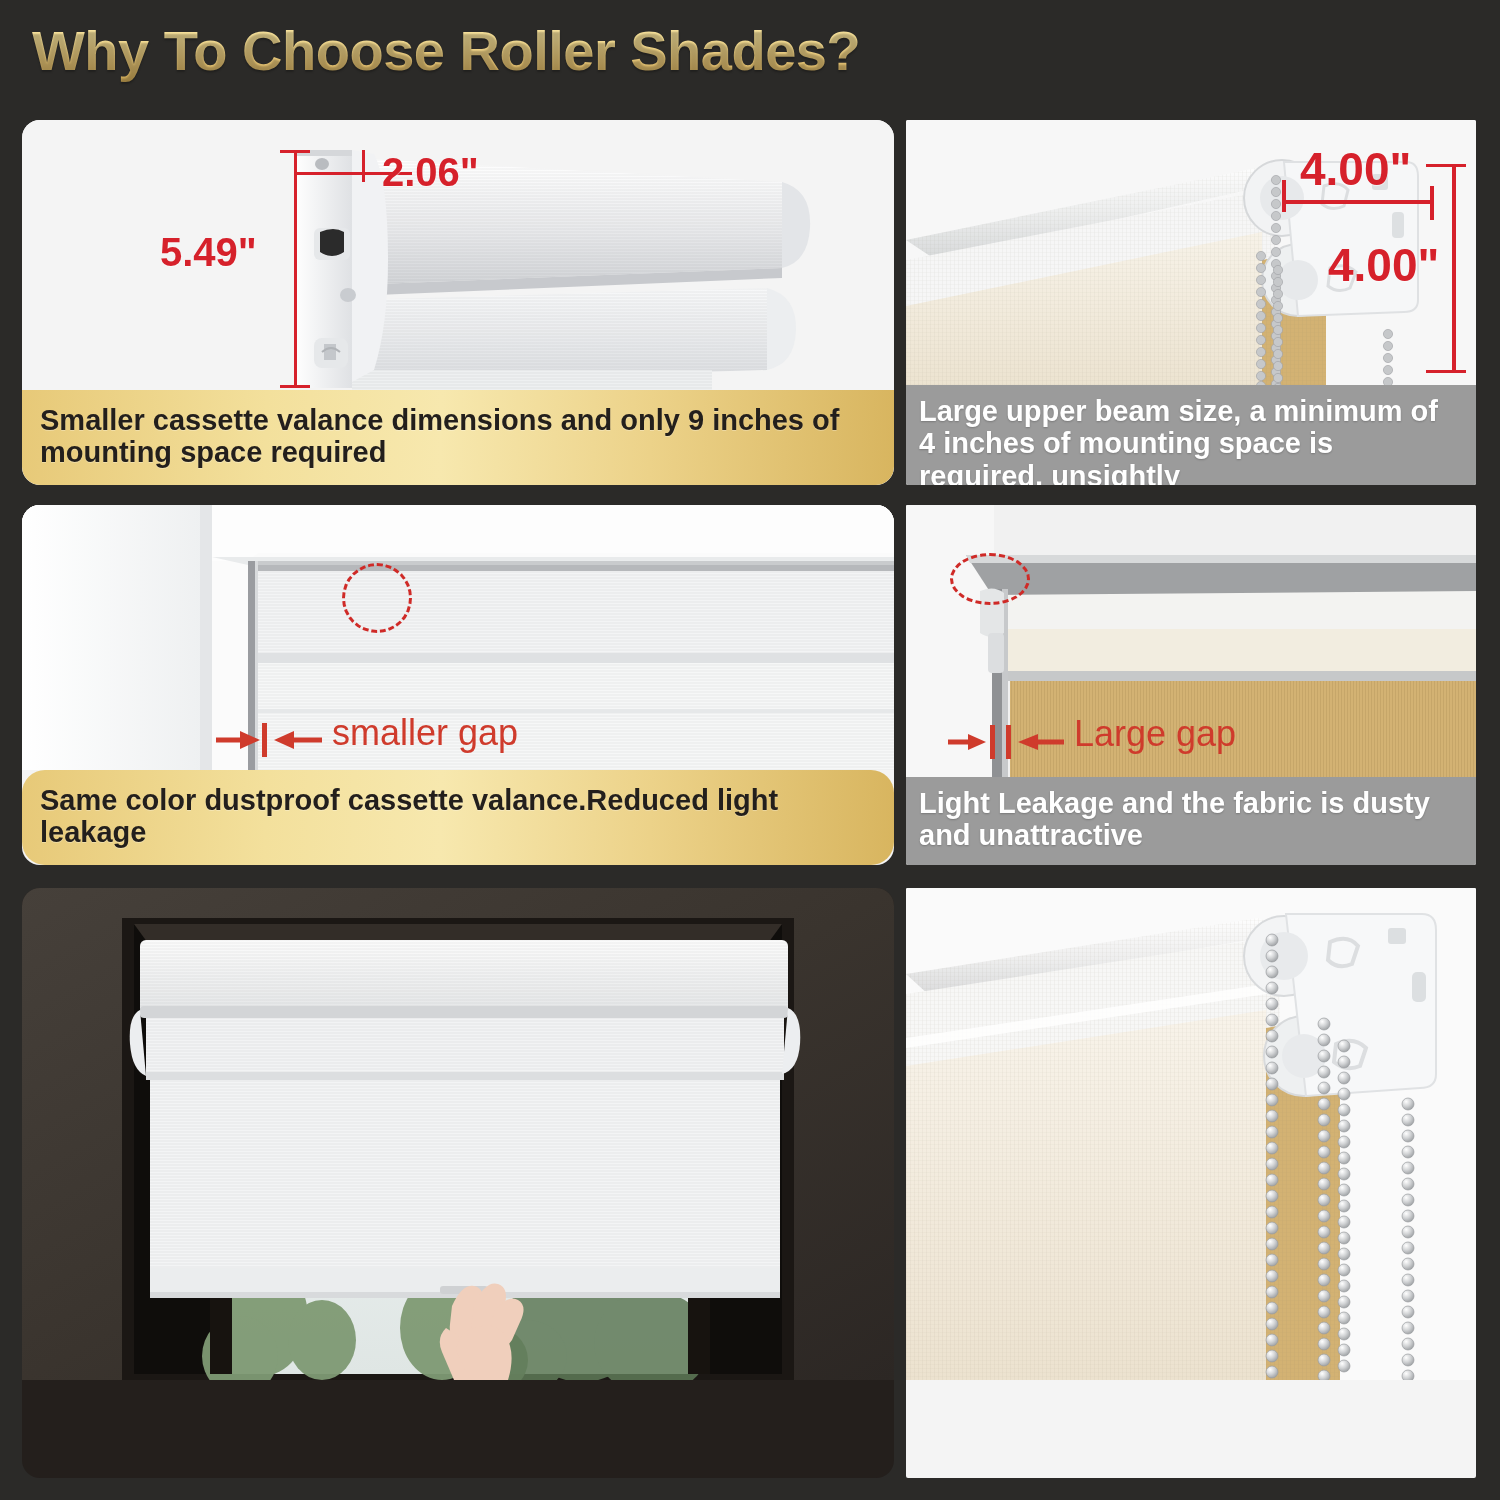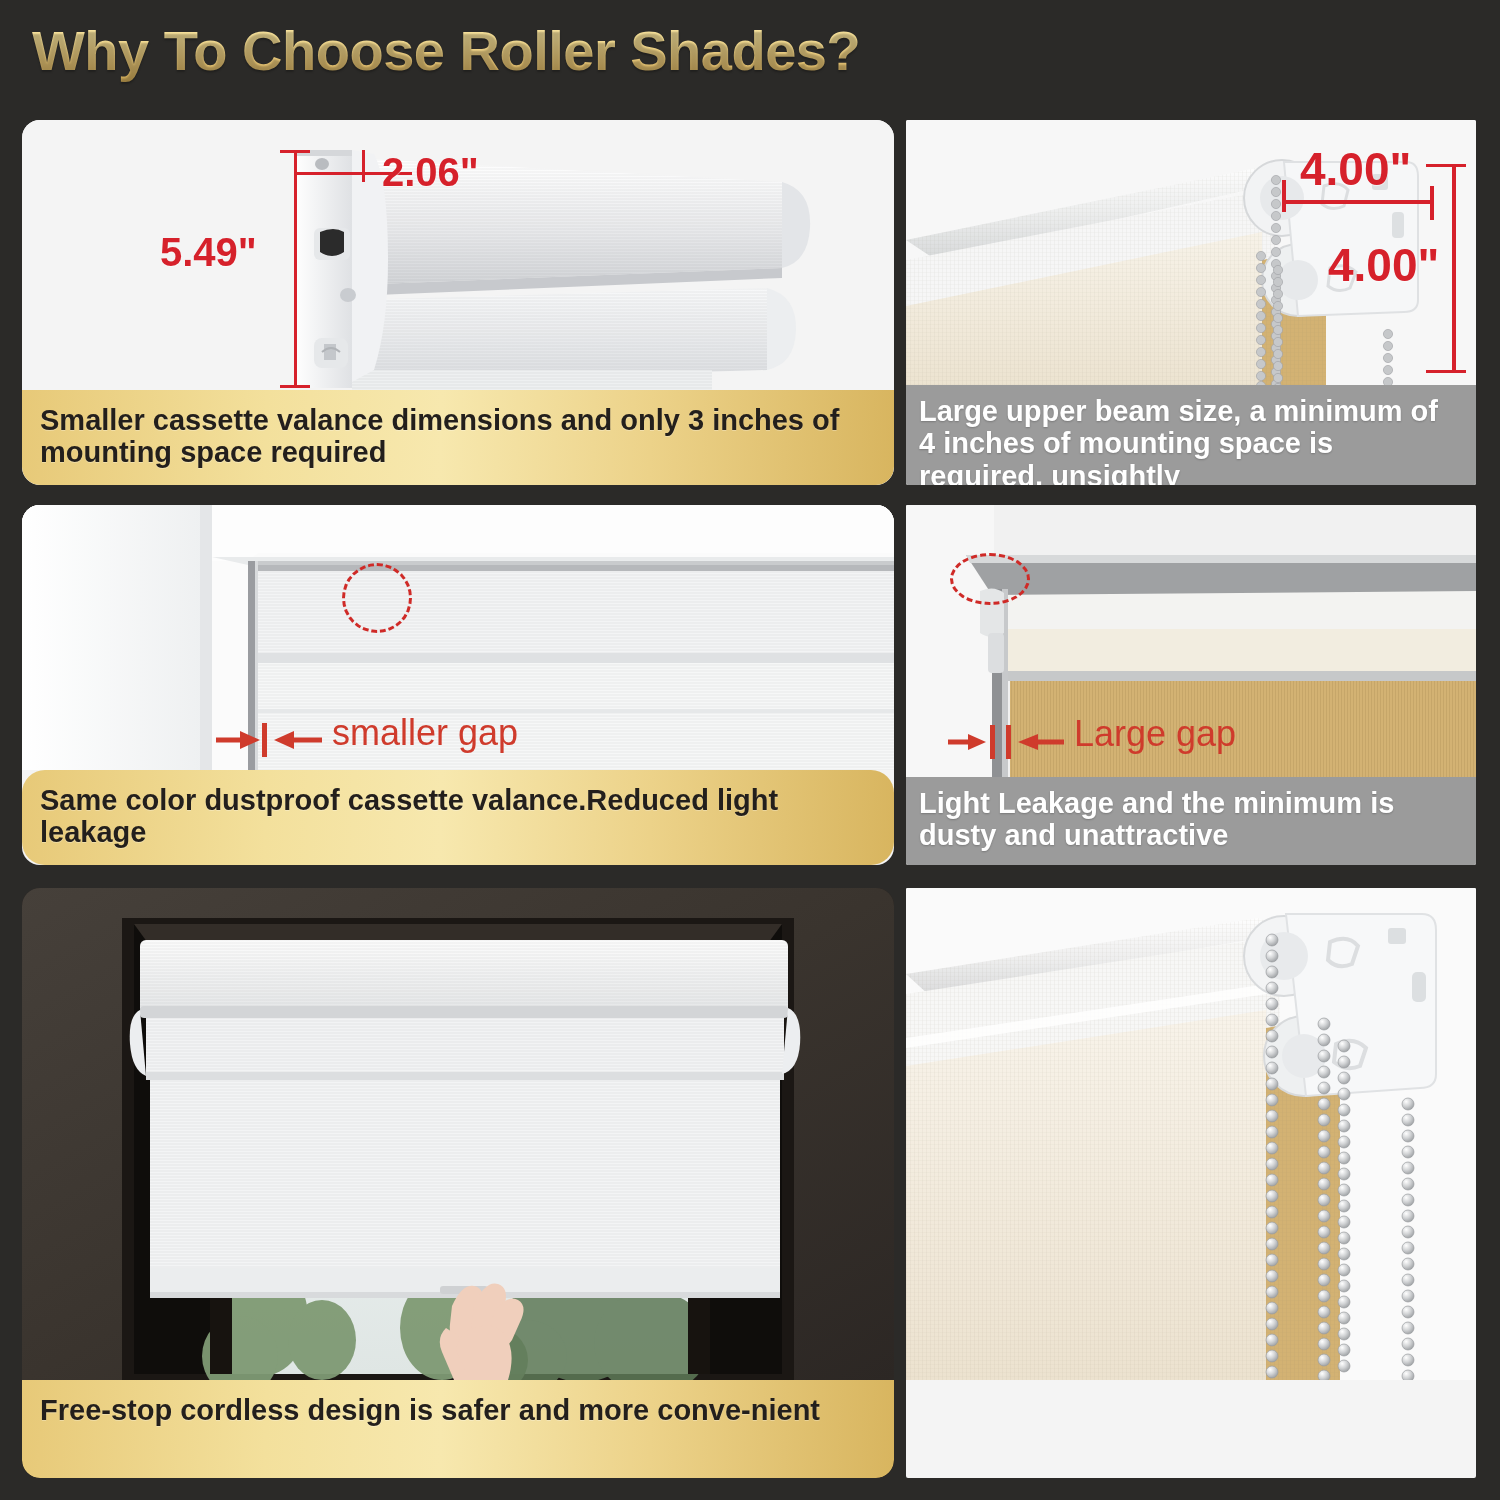--- a/index.html
+++ b/index.html
@@ -123,21 +123,21 @@
       <div class="dimline" style="left:340px; top:30px; width:3px; height:32px;"></div>
       <div class="dimtxt" style="left:360px; top:30px; font-size:40px;">2.06"</div>
 
       <div class="dimline" style="left:272px; top:30px; width:3px; height:238px;"></div>
       <div class="dimline" style="left:258px; top:30px; width:30px; height:3px;"></div>
       <div class="dimline" style="left:258px; top:265px; width:30px; height:3px;"></div>
       <div class="dimtxt" style="left:138px; top:110px; font-size:40px;">5.49"</div>
     </div>
 
     <div class="cap gold" style="height:95px;">
-      <span class="txt">Smaller cassette valance dimensions and only 3 inches of mounting space required</span>
+      <span class="txt">Smaller cassette valance dimensions and only 9 inches of mounting space required</span>
     </div>
   </div>
 
   <div class="panel right" style="left:906px; top:120px; width:570px; height:365px; background:#f4f4f4;">
     <div class="photo" style="height:268px;">
       <div class="white-bg" style="background:#f7f7f7;"></div>
       <svg width="570" height="268" viewBox="0 0 570 268" style="position:absolute;left:0;top:0;">
         <defs>
           <linearGradient id="tubeG" x1="0" y1="0" x2="0" y2="1">
             <stop offset="0" stop-color="#fcfcfc"></stop>
@@ -342,21 +342,21 @@
         <polygon points="42,35 24,27 24,43" fill="#cf3b2c"></polygon>
         <rect x="46" y="18" width="5" height="34" fill="#cf3b2c"></rect>
         <rect x="62" y="18" width="5" height="34" fill="#cf3b2c"></rect>
         <polygon points="74,35 94,27 94,43" fill="#cf3b2c"></polygon>
         <line x1="90" y1="35" x2="120" y2="35" stroke="#cf3b2c" stroke-width="5"></line>
       </svg>
       <div class="gaptxt" style="left:168px; top:208px; font-size:36px;">Large gap</div>
     </div>
 
     <div class="cap grey" style="height:88px;">
-      <span class="txt">Light Leakage and the minimum is dusty and unattractive</span>
+      <span class="txt">Light Leakage and the fabric is dusty and unattractive</span>
     </div>
   </div>
 
   <div class="panel left" style="left:22px; top:888px; width:872px; height:590px; background:#241f1c;">
     <div class="photo" style="height:492px;">
       <svg width="872" height="492" viewBox="0 0 872 492" style="position:absolute;left:0;top:0;">
         <defs>
           <linearGradient id="wallG" x1="0" y1="0" x2="1" y2="1">
             <stop offset="0" stop-color="#46403a"></stop>
               <stop offset="0.5" stop-color="#3a342e"></stop>
@@ -421,23 +421,20 @@
         <g fill="#f0cfbc">
           <path d="M430,418 q10,-22 22,-20 q12,2 8,22 l-4,18 q-4,16 -18,14 q-12,-2 -10,-16 Z"></path>
           <path d="M452,416 q12,-24 24,-20 q12,4 6,24 l-6,20 q-6,14 -18,10 q-10,-4 -8,-16 Z"></path>
           <path d="M472,424 q14,-18 24,-12 q10,6 2,22 l-8,18 q-8,12 -18,6 q-8,-6 -4,-16 Z"></path>
           <path d="M424,440 q-10,10 -4,24 l12,28 q6,12 18,8 q10,-4 6,-16 l-10,-30 Z"></path>
           <path d="M434,462 q8,18 14,30 L448,492 L486,492 q6,-20 2,-34 q-6,-22 -28,-20 q-22,2 -26,24 Z"></path>
         </g>
       </svg>
     </div>
 
-    <div class="cap gold" style="height:98px;">
-      <span class="txt">Free-stop cordless design is safer and more conve-nient</span>
-    </div>
   </div>
 
   <div class="panel right" style="left:906px; top:888px; width:570px; height:590px; background:#f4f4f4;">
     <div class="photo" style="height:492px;">
       <div class="white-bg" style="background:#fafafa;"></div>
       <svg width="570" height="492" viewBox="0 0 570 492" style="position:absolute;left:0;top:0;">
         <defs>
           <linearGradient id="tubeG2" x1="0" y1="0" x2="0" y2="1">
             <stop offset="0" stop-color="#fdfdfd"></stop>
               <stop offset="0.5" stop-color="#efefef"></stop>

